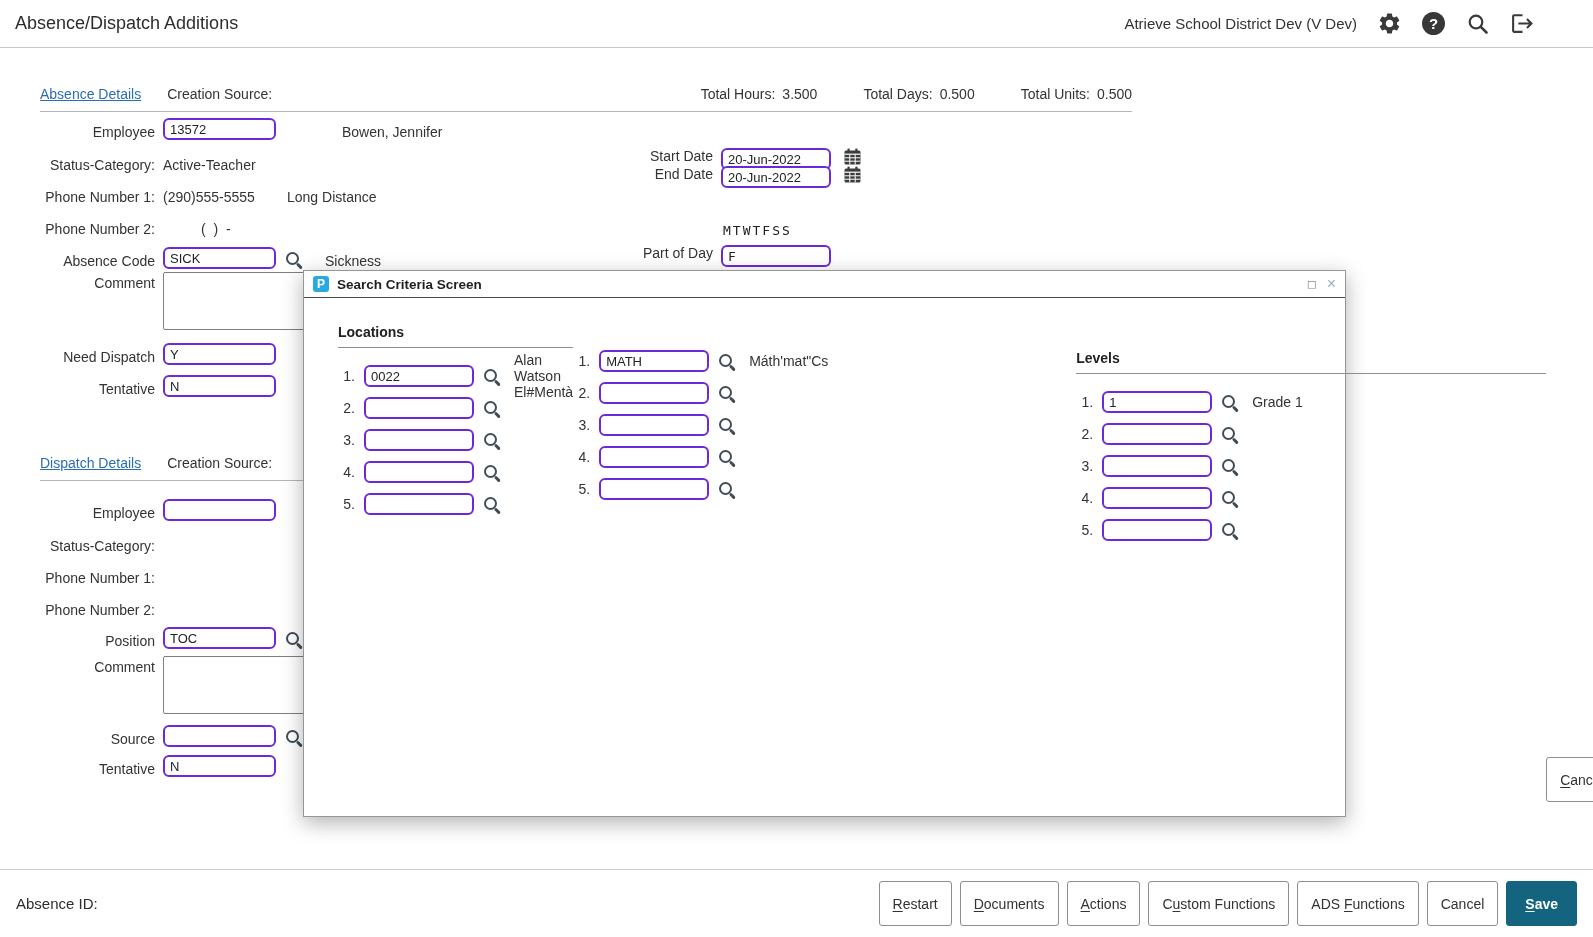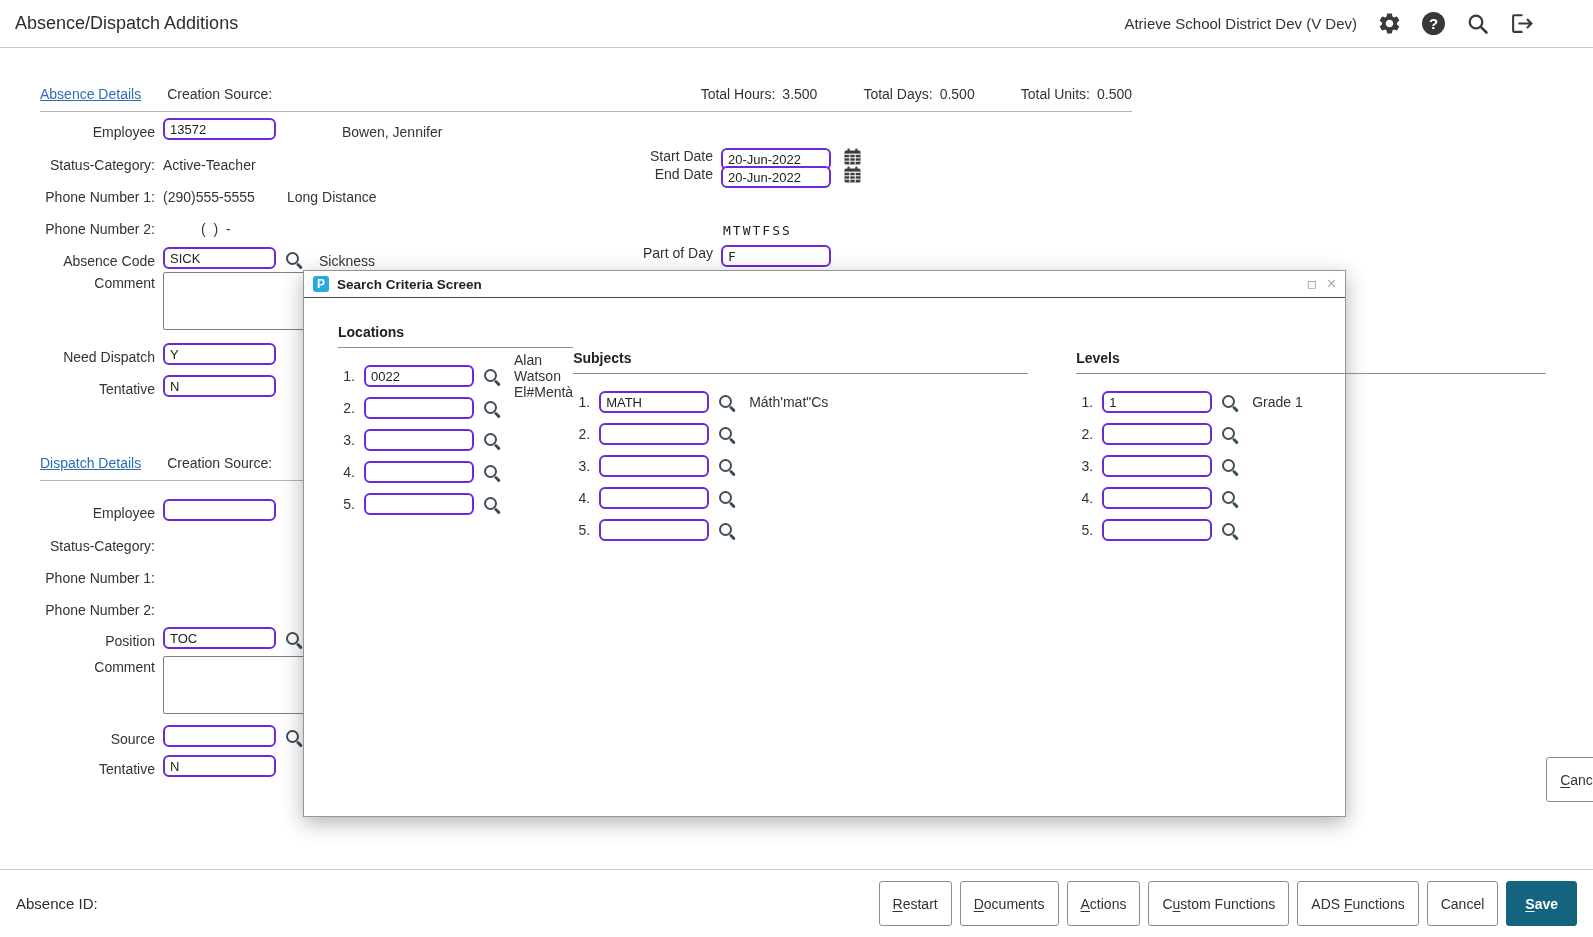--- a/index.html
+++ b/index.html
@@ -29,21 +29,21 @@
   .talign .flabel{margin-top:3px}
   .rrow{position:absolute;left:563px;display:flex;align-items:flex-start;height:24px;font-size:14px}
   .rlabel{width:150px;text-align:right;margin-right:8px;color:#333;flex:none}
   .tinput{width:113px;height:22px;border:2px solid #6d28d9;border-radius:6px;padding:1px 5px;font:13px "Liberation Sans",sans-serif;color:#222;background:#fff}
   .dateinput{width:110px}
   .tarea{width:170px;height:58px;border:1px solid #7f7f7f;border-radius:2px;resize:none;font:13px "Liberation Sans",sans-serif;padding:3px 5px;background:#fff}
   .mono{font-family:"DejaVu Sans Mono",monospace;letter-spacing:1.5px}
   .emp-name{margin-left:66px}
   .pval{width:124px;white-space:pre;flex:none}
   .pval2{padding-left:38px;white-space:pre}
-  .desc{margin-left:16px}
+  .desc{margin-left:22px}
   .weekdays{position:absolute;left:723px;top:223px;font-family:"DejaVu Sans Mono",monospace;font-size:13px;letter-spacing:2px;color:#222}
   .cal{margin-left:12px;cursor:pointer;flex:none;display:inline-flex}
 
   
   .mag{position:relative;width:19px;height:19px;display:inline-block;cursor:pointer;flex:none;margin-left:8px}
   .mag::before{content:"";position:absolute;left:2px;top:2px;width:9px;height:9px;border:2px solid #3e4e58;border-radius:50%}
   .mag::after{content:"";position:absolute;left:12.5px;top:12px;width:6.5px;height:2.6px;background:#3e4e58;border-radius:1.5px;transform:rotate(45deg);transform-origin:0 50%}
 
   
   .modal{position:absolute;left:303px;top:270px;width:1043px;height:547px;background:#fff;border:1px solid #969696;box-shadow:0 6px 20px rgba(0,0,0,.3);z-index:20;display:flex;flex-direction:column}
@@ -274,21 +274,20 @@
       <div class="mrow">
         <span class="rnum">5.</span>
         <input class="tinput" value="" style="">
         <span class="mag"></span>
         <span class="rdesc"></span>
       </div>
     </div>
 
     <div class="two-col">
       <div class="col-subjects">
-        <div class="msec-title">Subjects</div>
         <div class="mrow">
           <span class="rnum">1.</span>
           <input class="tinput" value="MATH" style="">
           <span class="mag"></span>
           <span class="rdesc">Máth'mat"Cs</span>
         </div>
         <div class="mrow">
           <span class="rnum">2.</span>
           <input class="tinput" value="" style="">
           <span class="mag"></span>

